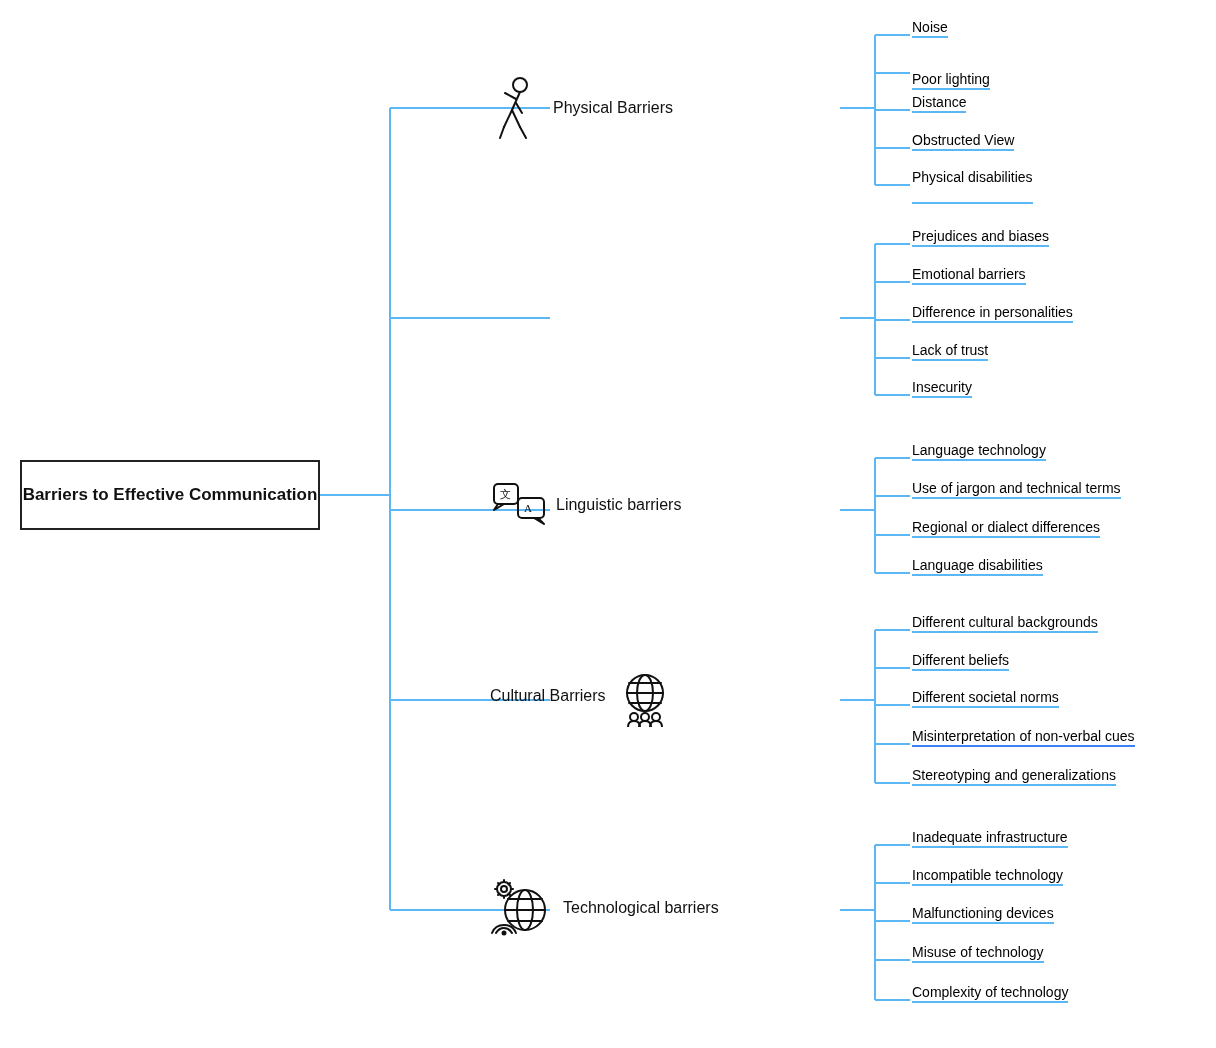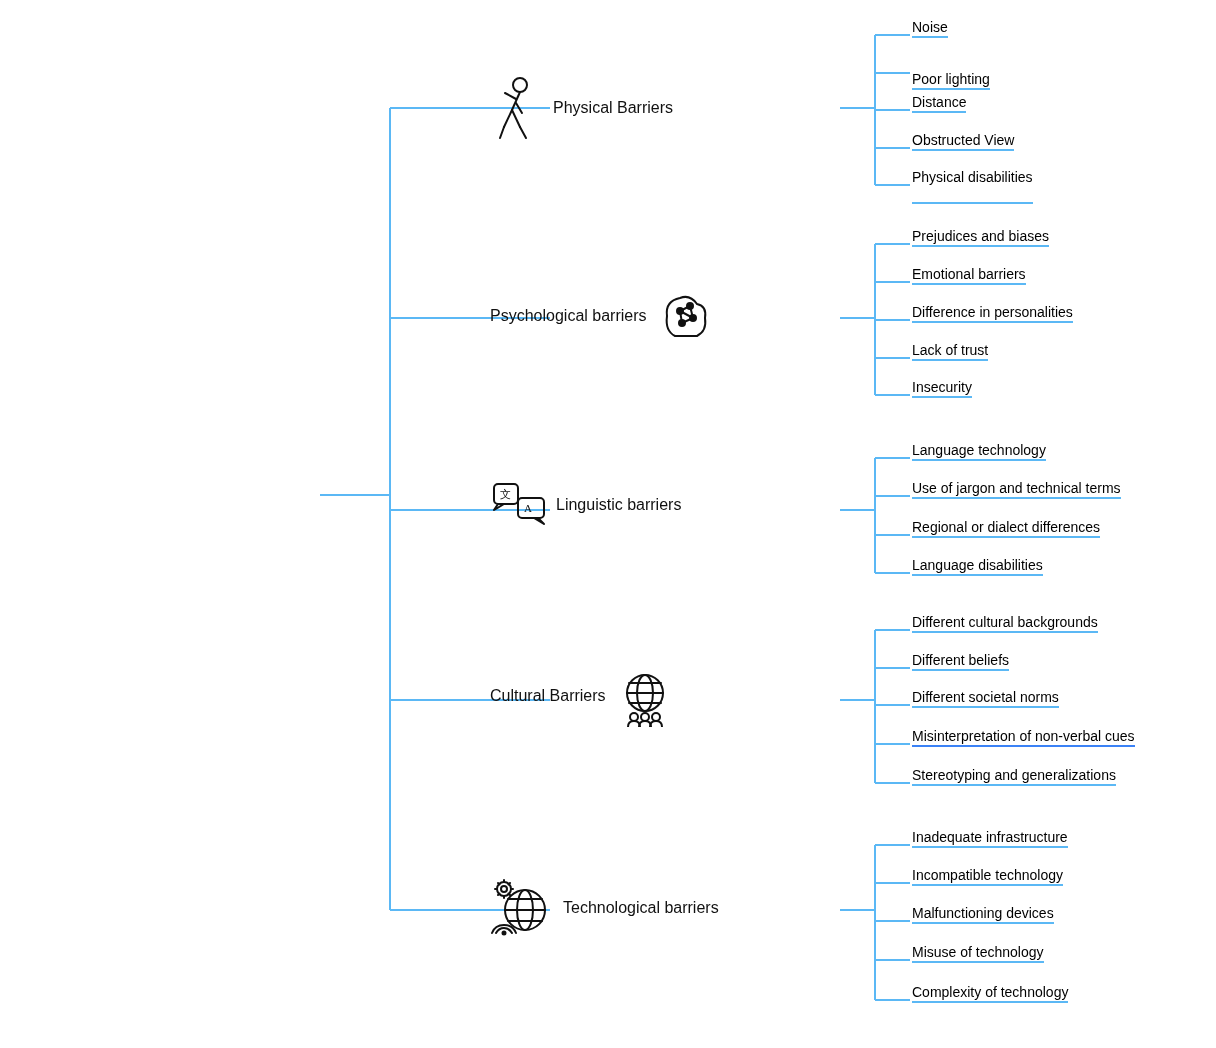--- a/index.html
+++ b/index.html
@@ -119,20 +119,23 @@
 
     <line x1="840" y1="910" x2="875" y2="910" stroke="#5bb8f5" stroke-width="2"></line>
     <line x1="875" y1="845" x2="875" y2="1000" stroke="#5bb8f5" stroke-width="2"></line>
     <line x1="875" y1="845" x2="910" y2="845" stroke="#5bb8f5" stroke-width="2"></line>
     <line x1="875" y1="883" x2="910" y2="883" stroke="#5bb8f5" stroke-width="2"></line>
     <line x1="875" y1="921" x2="910" y2="921" stroke="#5bb8f5" stroke-width="2"></line>
     <line x1="875" y1="960" x2="910" y2="960" stroke="#5bb8f5" stroke-width="2"></line>
     <line x1="875" y1="1000" x2="910" y2="1000" stroke="#5bb8f5" stroke-width="2"></line>
   </svg>
 
+  <div class="central-node" style="position:absolute; left:20px; top:460px; width:300px; height:70px; border:2.5px solid #222; display:flex; align-items:center; justify-content:center; background:#fff; z-index:10;">
+    <span class="central-node-label">Barriers to Effective Communication</span>
+  </div>
 
   <div style="position:absolute; left:490px; top:75px; display:flex; align-items:center; gap:8px;">
 
     <svg width="55" height="65" viewBox="0 0 55 65" fill="none" stroke="#111" stroke-width="2" stroke-linecap="round">
 
       <circle cx="30" cy="10" r="7" fill="none"></circle>
 
       <line x1="30" y1="17" x2="22" y2="35"></line>
 
       <line x1="26" y1="24" x2="15" y2="18"></line>
@@ -156,38 +159,20 @@
   <div style="position:absolute; left:912px; top:93px;">
     <span class="leaf-underline" style="font-size:14px; border-bottom:2px solid #5bb8f5; padding-bottom:1px;">Distance</span>
   </div>
   <div style="position:absolute; left:912px; top:131px;">
     <span class="leaf-underline" style="font-size:14px; border-bottom:2px solid #5bb8f5; padding-bottom:1px;">Obstructed View</span>
   </div>
   <div style="position:absolute; left:912px; top:168px;">
     <span class="leaf-underline" style="font-size:14px; border-bottom:2px solid #5bb8f5; padding-bottom:17px;">Physical disabilities</span>
   </div>
 
-  <div style="position:absolute; left:490px; top:286px; display:flex; align-items:center; gap:8px;">
-    <span class="branch-label" style="font-size:16px;">Psychological barriers</span>
-
-    <svg width="60" height="60" viewBox="0 0 60 60" fill="none" stroke="#111" stroke-width="2" stroke-linecap="round">
-
-      <path d="M20 50 Q10 45 12 30 Q10 15 25 12 Q35 8 42 18 Q52 20 50 32 Q52 45 42 50 Z" fill="none"></path>
-
-      <circle cx="25" cy="25" r="3" fill="#111"></circle>
-      <circle cx="35" cy="20" r="3" fill="#111"></circle>
-      <circle cx="38" cy="32" r="3" fill="#111"></circle>
-      <circle cx="27" cy="37" r="3" fill="#111"></circle>
-      <line x1="25" y1="25" x2="35" y2="20"></line>
-      <line x1="35" y1="20" x2="38" y2="32"></line>
-      <line x1="25" y1="25" x2="27" y2="37"></line>
-      <line x1="38" y1="32" x2="27" y2="37"></line>
-      <line x1="25" y1="25" x2="38" y2="32"></line>
-    </svg>
-  </div>
 
   <div style="position:absolute; left:912px; top:227px;">
     <span class="leaf-underline" style="font-size:14px; border-bottom:2px solid #5bb8f5; padding-bottom:1px;">Prejudices and biases</span>
   </div>
   <div style="position:absolute; left:912px; top:265px;">
     <span class="leaf-underline" style="font-size:14px; border-bottom:2px solid #5bb8f5; padding-bottom:1px;">Emotional barriers</span>
   </div>
   <div style="position:absolute; left:912px; top:303px;">
     <span class="leaf-underline" style="font-size:14px; border-bottom:2px solid #5bb8f5; padding-bottom:1px;">Difference in personalities</span>
   </div>

